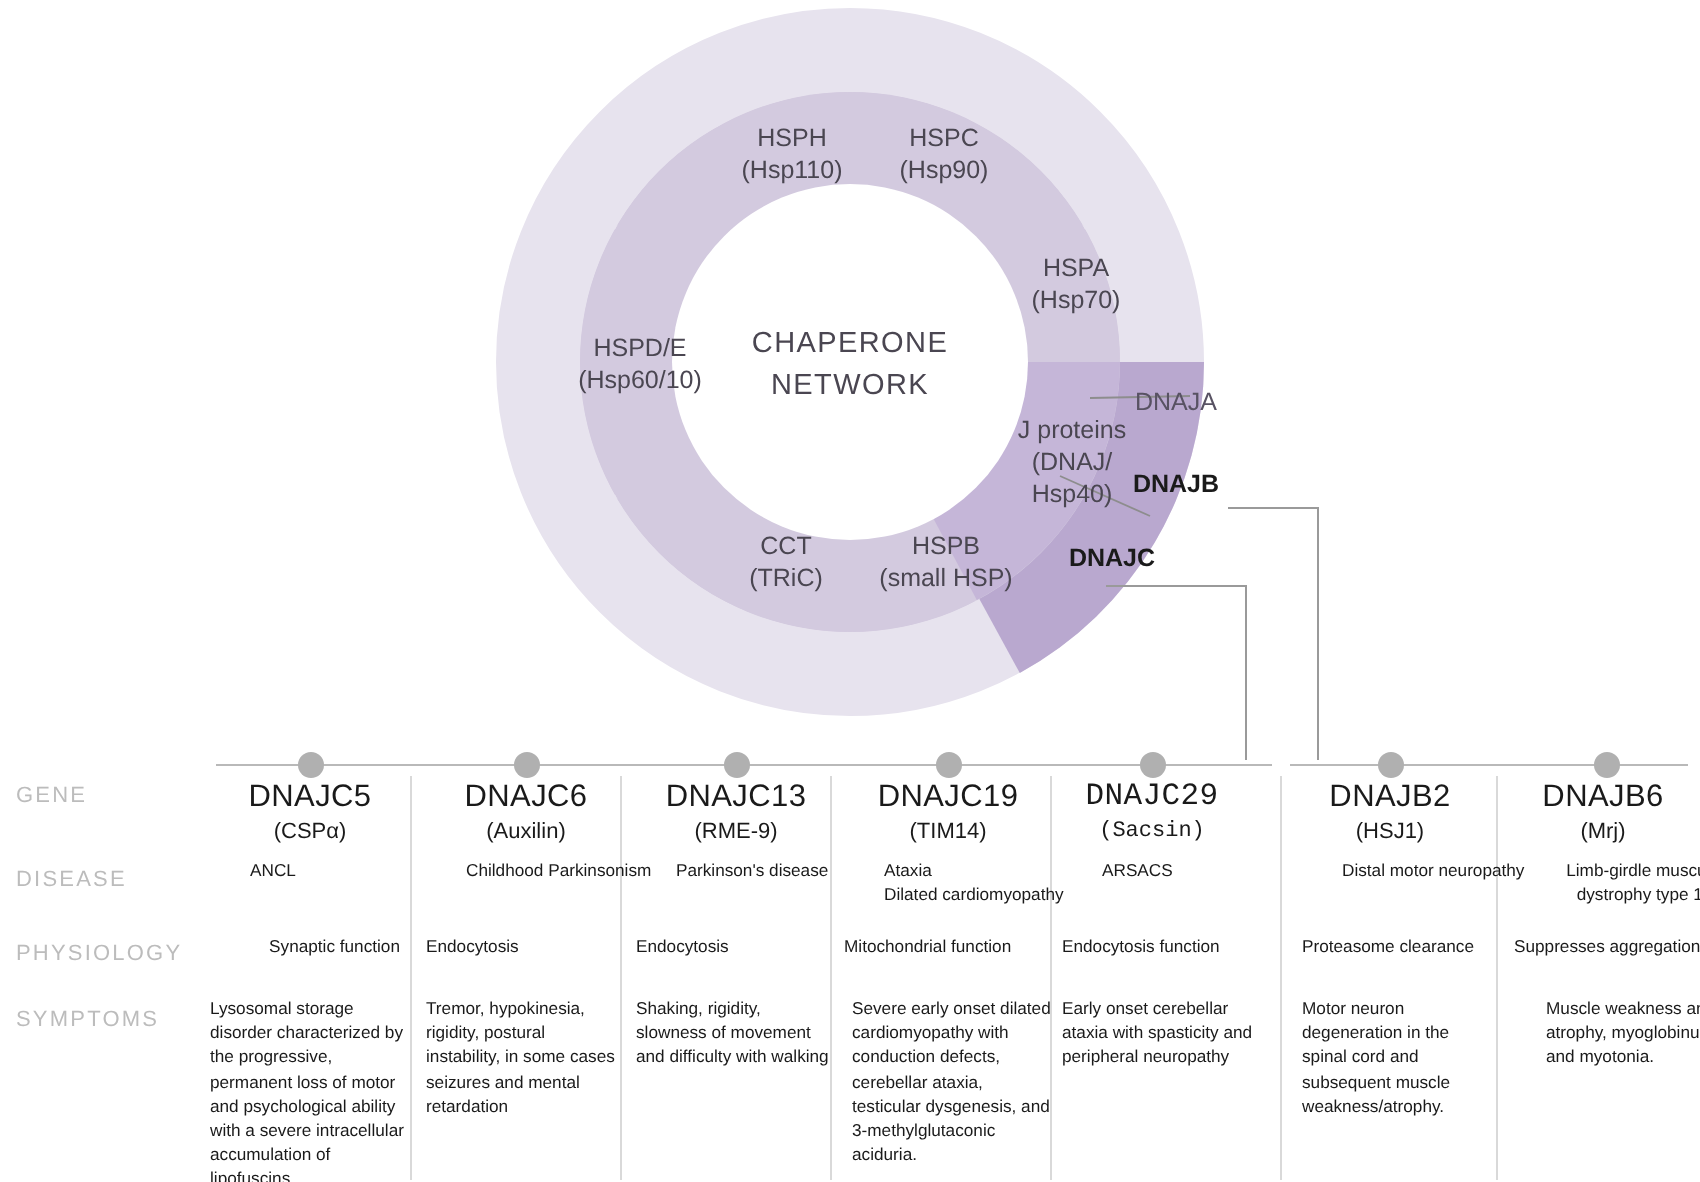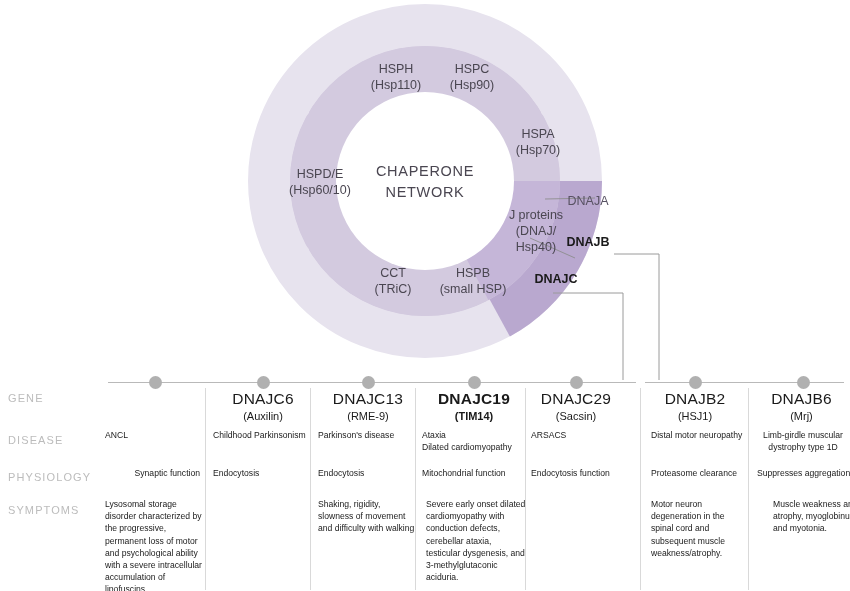--- a/index.html
+++ b/index.html
@@ -75,21 +75,21 @@
     margin-top:2px;
     white-space:nowrap;
   }
   .cell{
     position:absolute;
     font-size:8.6px;
     line-height:1.42;
     color:#1a1a1a;
     white-space:pre-line;
   }
-  .cell.disease{top:57px;}
+  .cell.disease{top:57px;margin-left:20px;}
   .cell.physiology{top:95px;}
   .cell.symptoms{top:126px;}
 
   .vdiv{position:absolute;width:1px;background:#d9d9d9;top:16px;height:202px;}
 
   .connector{position:absolute;stroke:#9a9a9a;stroke-width:1;fill:none;}
 </style>
 </head>
 <body>
 
@@ -187,58 +187,64 @@
     <div class="axis g2"></div>
 
     <div class="vdiv" style="left:205px;"></div>
     <div class="vdiv" style="left:310px;"></div>
     <div class="vdiv" style="left:415px;"></div>
     <div class="vdiv" style="left:525px;"></div>
     <div class="vdiv" style="left:640px;"></div>
     <div class="vdiv" style="left:748px;"></div>
 
     <div class="dot" style="left:149px;"></div>
+    <div class="col" style="left:105px;width:100px;">
+      <div class="gene-name">DNAJC5</div>
+      <div class="gene-alias">(CSPα)</div>
+    </div>
     <div class="cell disease" style="left:105px;width:95px;">ANCL</div>
     <div class="cell physiology" style="left:105px;width:95px;text-align:right;">Synaptic function</div>
     <div class="cell symptoms" style="left:105px;width:97px;">Lysosomal storage disorder characterized by the progressive, permanent loss of motor and psychological ability with a severe intracellular accumulation of lipofuscins.</div>
 
     <div class="dot" style="left:257px;"></div>
     <div class="col" style="left:213px;width:100px;">
       <div class="gene-name">DNAJC6</div>
       <div class="gene-alias">(Auxilin)</div>
     </div>
     <div class="cell disease" style="left:213px;width:97px;">Childhood Parkinsonism</div>
     <div class="cell physiology" style="left:213px;width:97px;">Endocytosis</div>
+    <div class="cell symptoms" style="left:213px;width:95px;">Tremor, hypokinesia, rigidity, postural instability, in some cases seizures and mental retardation</div>
 
     <div class="dot" style="left:362px;"></div>
     <div class="col" style="left:316px;width:104px;">
       <div class="gene-name">DNAJC13</div>
       <div class="gene-alias">(RME-9)</div>
     </div>
     <div class="cell disease" style="left:318px;width:97px;">Parkinson's disease</div>
     <div class="cell physiology" style="left:318px;width:97px;">Endocytosis</div>
     <div class="cell symptoms" style="left:318px;width:97px;">Shaking, rigidity, slowness of movement and difficulty with walking</div>
 
     <div class="dot" style="left:468px;"></div>
-    <div class="col" style="left:422px;width:104px;font-weight:bold;">
+    <div class="col" style="left:422px;width:104px;">
       <div class="gene-name">DNAJC19</div>
       <div class="gene-alias">(TIM14)</div>
     </div>
     <div class="cell disease" style="left:422px;width:102px;">Ataxia
 Dilated cardiomyopathy</div>
     <div class="cell physiology" style="left:422px;width:102px;">Mitochondrial function</div>
     <div class="cell symptoms" style="left:426px;width:100px;">Severe early onset dilated cardiomyopathy with conduction defects, cerebellar ataxia, testicular dysgenesis, and 3-methylglutaconic aciduria.</div>
 
     <div class="dot" style="left:570px;"></div>
-    <div class="col" style="left:524px;width:104px;">
+    <div class="col" style="left:524px;width:104px;font-family:Liberation Mono, monospace;">
       <div class="gene-name">DNAJC29</div>
       <div class="gene-alias">(Sacsin)</div>
     </div>
     <div class="cell disease" style="left:531px;width:104px;">ARSACS</div>
     <div class="cell physiology" style="left:531px;width:104px;">Endocytosis function</div>
+    <div class="cell symptoms" style="left:531px;width:100px;">Early onset cerebellar ataxia with spasticity and peripheral neuropathy</div>
 
     <div class="dot" style="left:689px;"></div>
     <div class="col" style="left:645px;width:100px;">
       <div class="gene-name">DNAJB2</div>
       <div class="gene-alias">(HSJ1)</div>
     </div>
     <div class="cell disease" style="left:651px;width:98px;">Distal motor neuropathy</div>
     <div class="cell physiology" style="left:651px;width:98px;">Proteasome clearance</div>
     <div class="cell symptoms" style="left:651px;width:95px;">Motor neuron degeneration in the spinal cord and subsequent muscle weakness/atrophy.</div>
 

